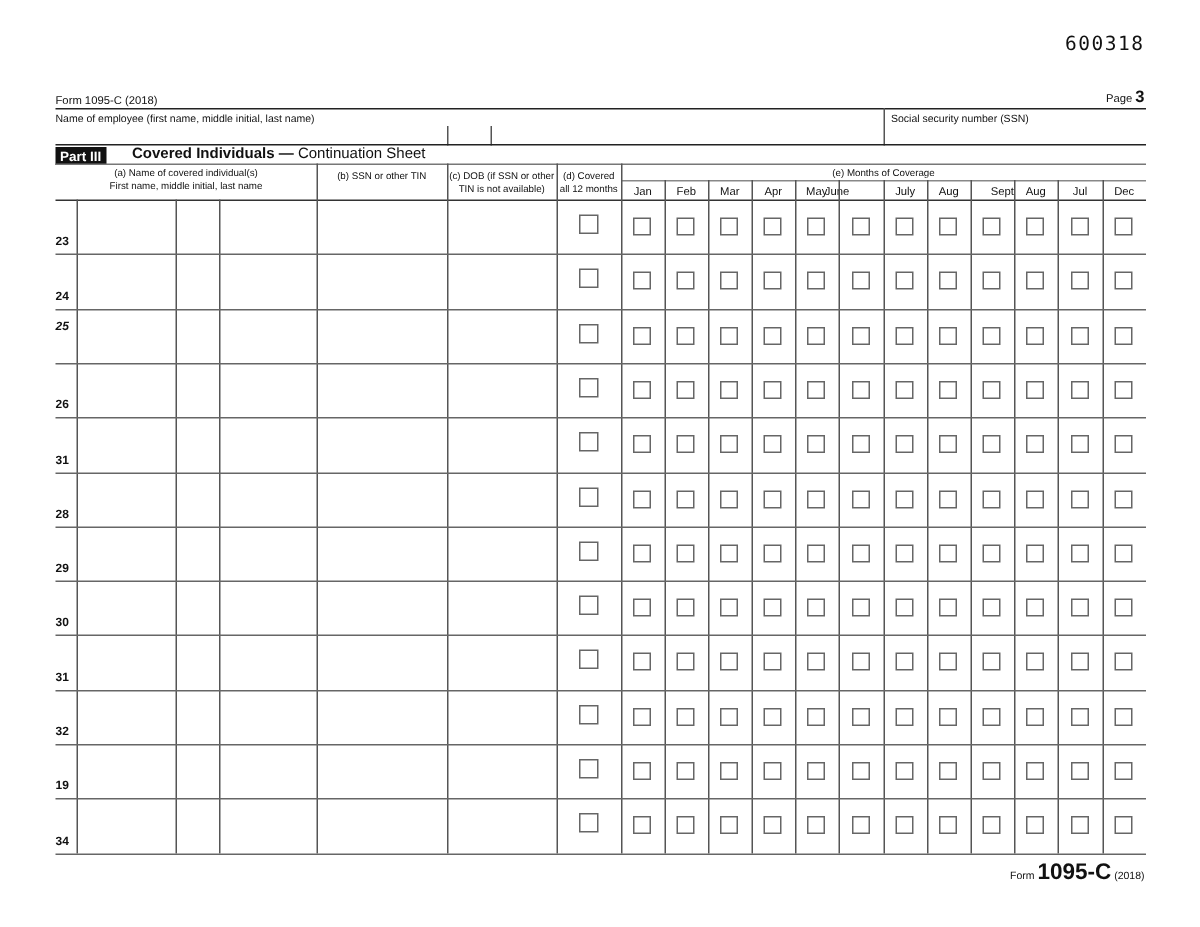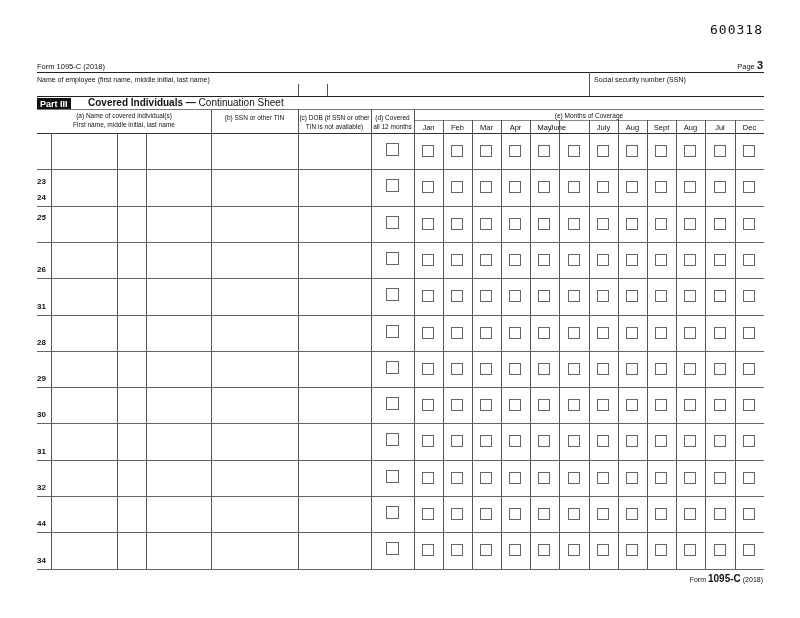--- a/index.html
+++ b/index.html
@@ -14,21 +14,21 @@
   .empname{left:37px;top:76px;font-size:7px;}
   .ssn{left:594px;top:76px;font-size:7px;}
   .partbadge{left:37px;top:98px;background:#111;color:#fff;font-weight:bold;font-size:9px;padding:1px 3px;line-height:10px;}
   .parttitle{left:88px;top:97px;font-size:10px;}
   .parttitle b{font-weight:bold;}
   .hdr{font-size:6.5px;text-align:center;line-height:9px;}
   .month{font-size:7.5px;text-align:center;}
   .rownum{font-size:8px;font-weight:bold;left:37px;}
   .cb{position:absolute;width:12px;height:12px;border:1px solid #666;box-sizing:border-box;background:#fff;}
   .footer{right:37px;top:573px;font-size:7px;}
-  .footer b{font-size:10px;}
+  .footer b{font-size:15px;}
 </style>
 </head>
 <body>
 
 <div class="abs barcode">600318</div>
 <div class="abs formlabel">Form 1095-C (2018)</div>
 <div class="abs page"><span>Page</span> <b>3</b></div>
 
 <div class="hline" style="left:37px;top:72px;width:727px;height:1px;background:#222;"></div>
 <div class="abs empname">Name of employee (first name, middle initial, last name)</div>
@@ -61,21 +61,21 @@
 <div class="hline" style="left:414px;top:120px;width:350px;height:1px;background:#888;"></div>
 <div id="months">
     <div class="abs month" style="left: 414px; top: 123px; width: 29px;">Jan</div>
     <div class="abs month" style="left: 443px; top: 123px; width: 29px;">Feb</div>
     <div class="abs month" style="left: 472px; top: 123px; width: 29px;">Mar</div>
     <div class="abs month" style="left: 501px; top: 123px; width: 29px;">Apr</div>
     <div class="abs month" style="left: 530px; top: 123px; width: 29px;">May</div>
     <div class="abs month" style="left: 543px; top: 123px; width: 30px;">June</div>
     <div class="abs month" style="left: 589px; top: 123px; width: 29px;">July</div>
     <div class="abs month" style="left: 618px; top: 123px; width: 29px;">Aug</div>
-    <div class="abs month" style="left: 647px; top: 123px; width: 29px;">Sept</div>
+    <div class="abs month" style="left: 647px; top: 123px; width: 29px; text-align: right;">Sept</div>
     <div class="abs month" style="left: 676px; top: 123px; width: 29px;">Aug</div>
     <div class="abs month" style="left: 705px; top: 123px; width: 30px;">Jul</div>
     <div class="abs month" style="left: 735px; top: 123px; width: 29px;">Dec</div>
   </div>
 <div class="hline" style="left:37px;top:133px;width:727px;height:1px;background:#333;"></div>
 
 <div id="grid">
     <div class="vline" style="left: 51px; top: 133px; height: 435.6px; width: 1px;"></div>
     <div class="vline" style="left: 117px; top: 133px; height: 435.6px; width: 1px;"></div>
     <div class="vline" style="left: 146px; top: 133px; height: 435.6px; width: 1px;"></div>
@@ -88,21 +88,21 @@
     <div class="vline" style="left: 501px; top: 120px; height: 448.6px; width: 1px;"></div>
     <div class="vline" style="left: 530px; top: 120px; height: 448.6px; width: 1px;"></div>
     <div class="vline" style="left: 559px; top: 120px; height: 448.6px; width: 1px;"></div>
     <div class="vline" style="left: 589px; top: 120px; height: 448.6px; width: 1px;"></div>
     <div class="vline" style="left: 618px; top: 120px; height: 448.6px; width: 1px;"></div>
     <div class="vline" style="left: 647px; top: 120px; height: 448.6px; width: 1px;"></div>
     <div class="vline" style="left: 676px; top: 120px; height: 448.6px; width: 1px;"></div>
     <div class="vline" style="left: 705px; top: 120px; height: 448.6px; width: 1px;"></div>
     <div class="vline" style="left: 735px; top: 120px; height: 448.6px; width: 1px;"></div>
     <div class="hline" style="left: 37px; top: 169.3px; width: 727px; height: 1px; background: rgb(102, 102, 102);"></div>
-    <div class="abs rownum" style="top: 156.3px; margin-top: 21px;">23</div>
+    <div class="abs rownum" style="top: 156.3px;">23</div>
     <div class="abs" style="left: 52px; top: 134px; width: 64px; height: 34.3px;"></div>
     <div class="abs" style="left: 118px; top: 134px; width: 27px; height: 34.3px;"></div>
     <div class="abs" style="left: 147px; top: 134px; width: 63px; height: 34.3px;"></div>
     <div class="abs" style="left: 212px; top: 134px; width: 85px; height: 34.3px;"></div>
     <div class="abs" style="left: 299px; top: 134px; width: 71px; height: 34.3px;"></div>
     <div class="cb" style="left: 386px; top: 143px; width: 13px; height: 13px;"></div>
     <div class="cb" style="left: 422px; top: 145px;"></div>
     <div class="cb" style="left: 451px; top: 145px;"></div>
     <div class="cb" style="left: 480px; top: 145px;"></div>
     <div class="cb" style="left: 509px; top: 145px;"></div>
@@ -288,21 +288,21 @@
     <div class="cb" style="left: 509px; top: 471.7px;"></div>
     <div class="cb" style="left: 538px; top: 471.7px;"></div>
     <div class="cb" style="left: 567.5px; top: 471.7px;"></div>
     <div class="cb" style="left: 597px; top: 471.7px;"></div>
     <div class="cb" style="left: 626px; top: 471.7px;"></div>
     <div class="cb" style="left: 655px; top: 471.7px;"></div>
     <div class="cb" style="left: 684px; top: 471.7px;"></div>
     <div class="cb" style="left: 713.5px; top: 471.7px;"></div>
     <div class="cb" style="left: 743px; top: 471.7px;"></div>
     <div class="hline" style="left: 37px; top: 532.3px; width: 727px; height: 1px; background: rgb(102, 102, 102);"></div>
-    <div class="abs rownum" style="top: 519.3px;">44</div>
+    <div class="abs rownum" style="top: 519.3px;">19</div>
     <div class="abs" style="left: 52px; top: 497px; width: 64px; height: 34.3px;"></div>
     <div class="abs" style="left: 118px; top: 497px; width: 27px; height: 34.3px;"></div>
     <div class="abs" style="left: 147px; top: 497px; width: 63px; height: 34.3px;"></div>
     <div class="abs" style="left: 212px; top: 497px; width: 85px; height: 34.3px;"></div>
     <div class="abs" style="left: 299px; top: 497px; width: 71px; height: 34.3px;"></div>
     <div class="cb" style="left: 386px; top: 506px; width: 13px; height: 13px;"></div>
     <div class="cb" style="left: 422px; top: 508px;"></div>
     <div class="cb" style="left: 451px; top: 508px;"></div>
     <div class="cb" style="left: 480px; top: 508px;"></div>
     <div class="cb" style="left: 509px; top: 508px;"></div>

